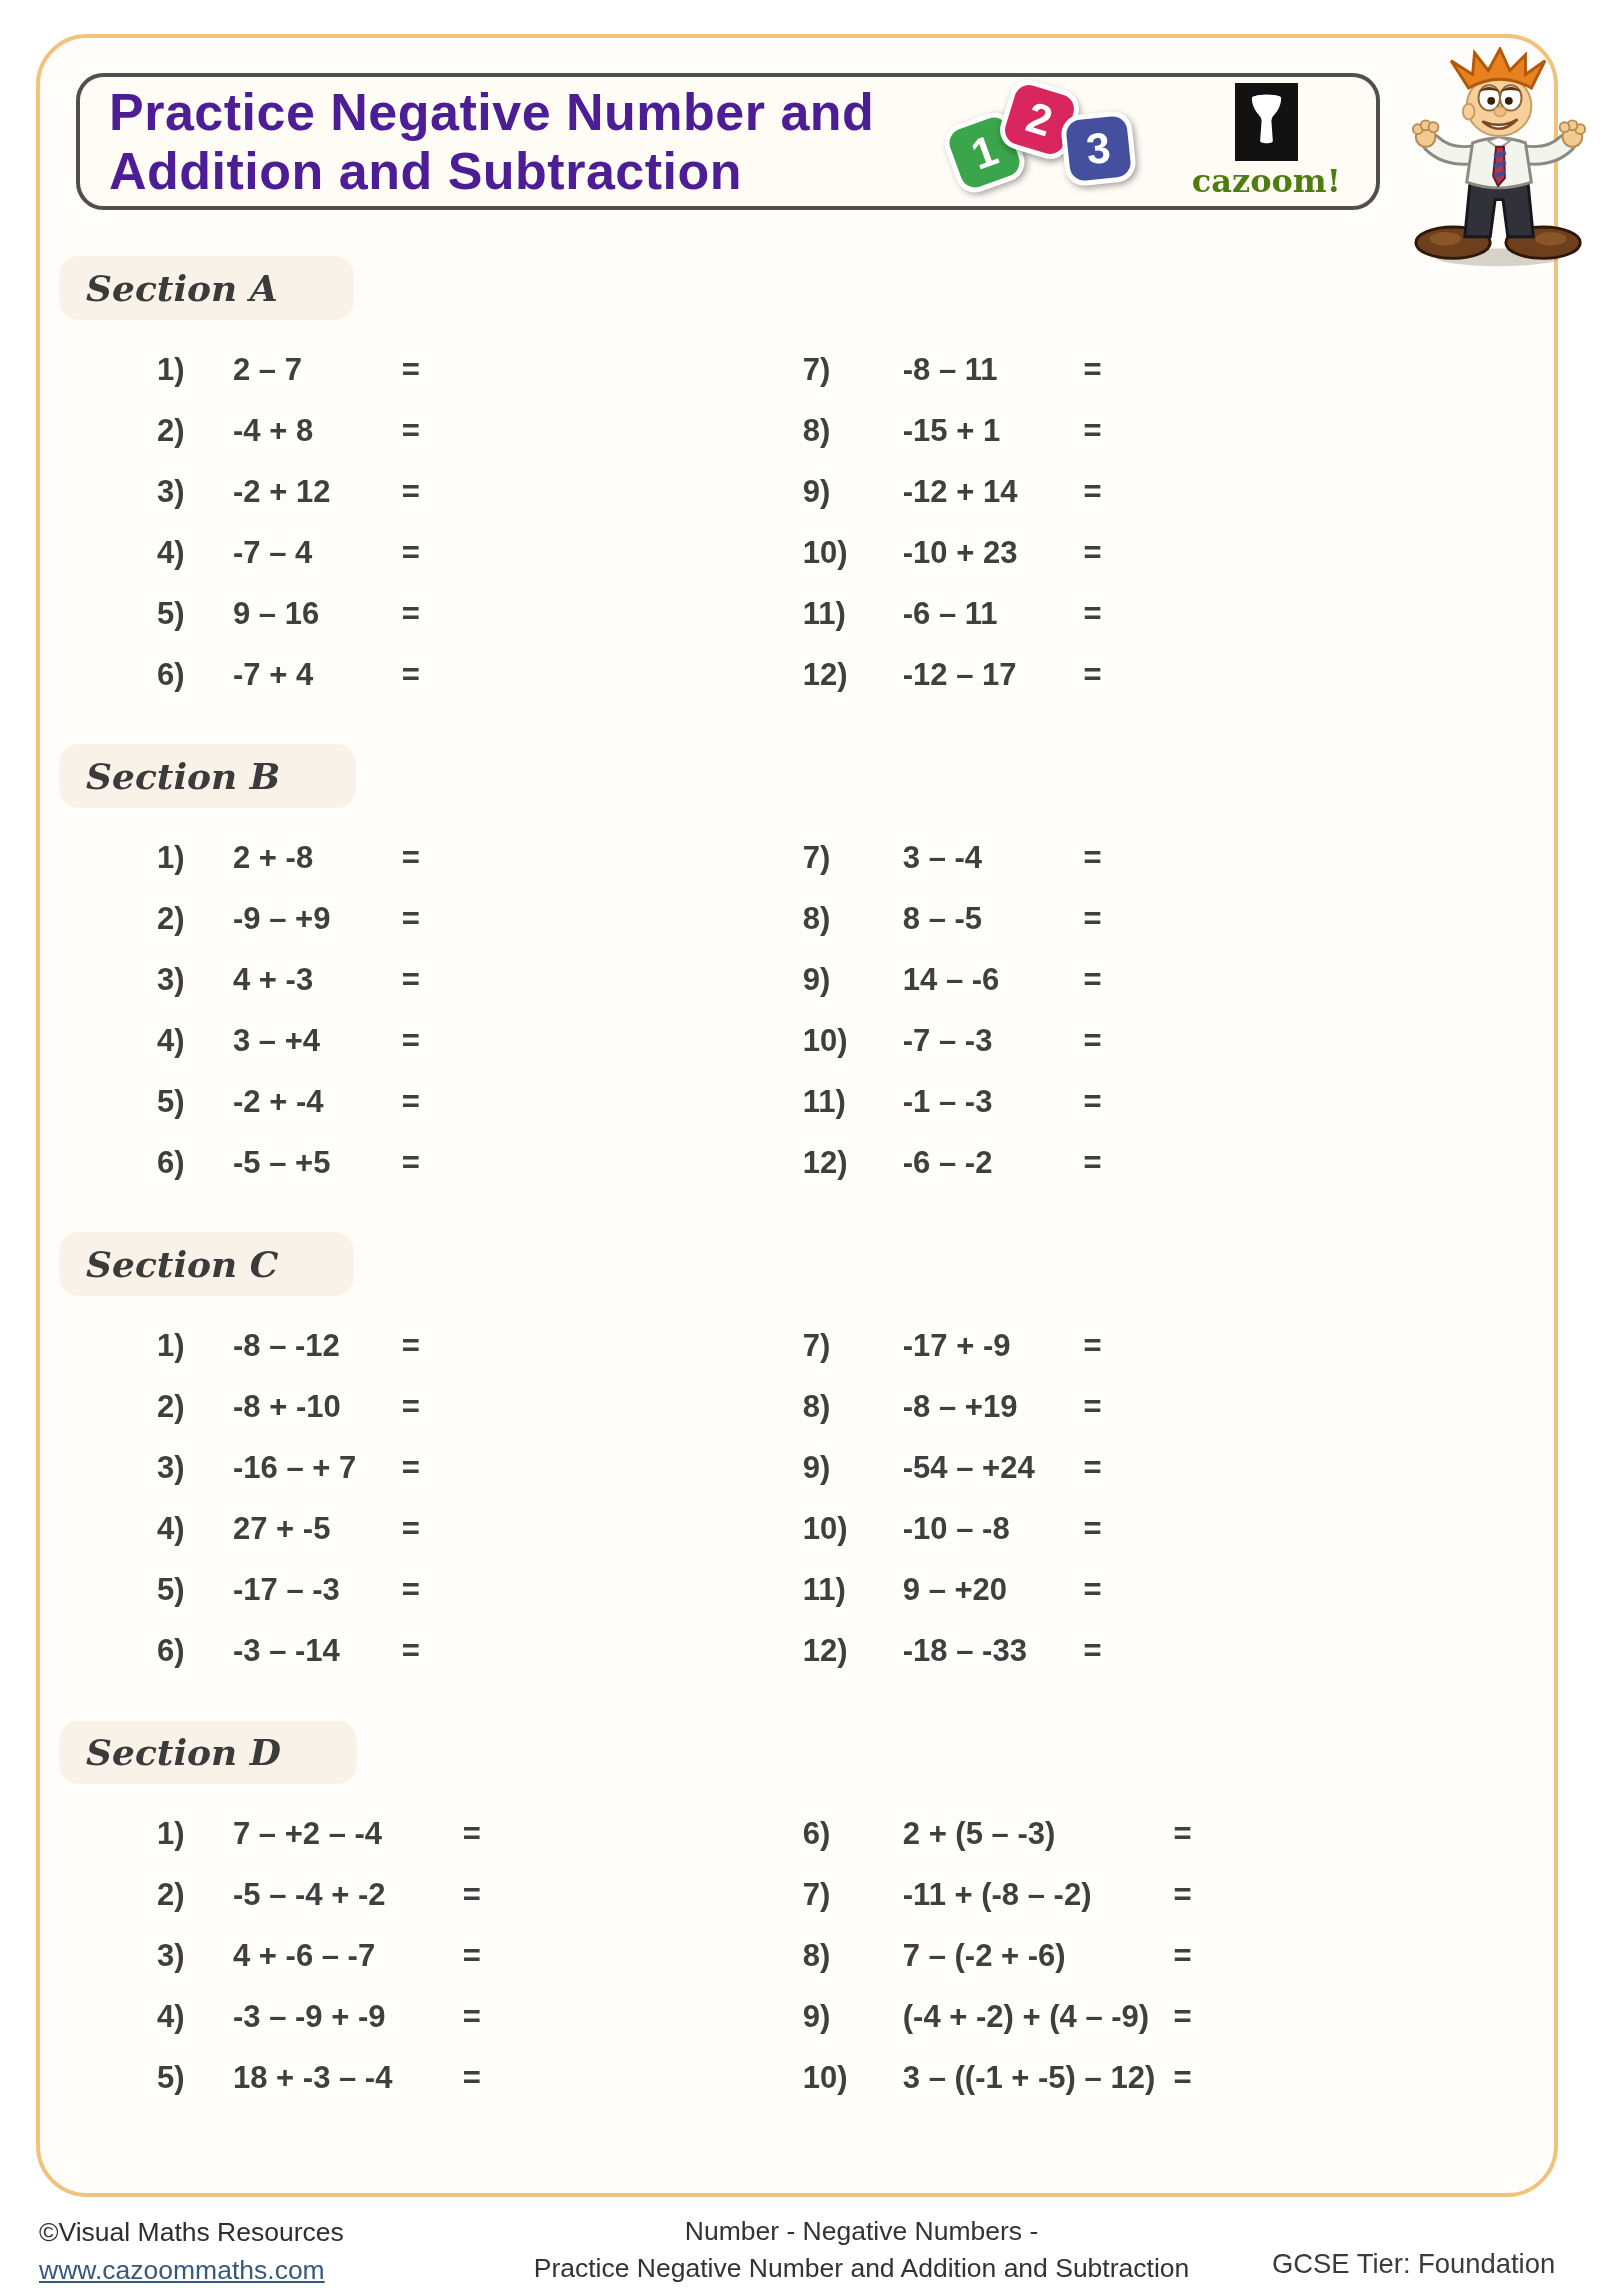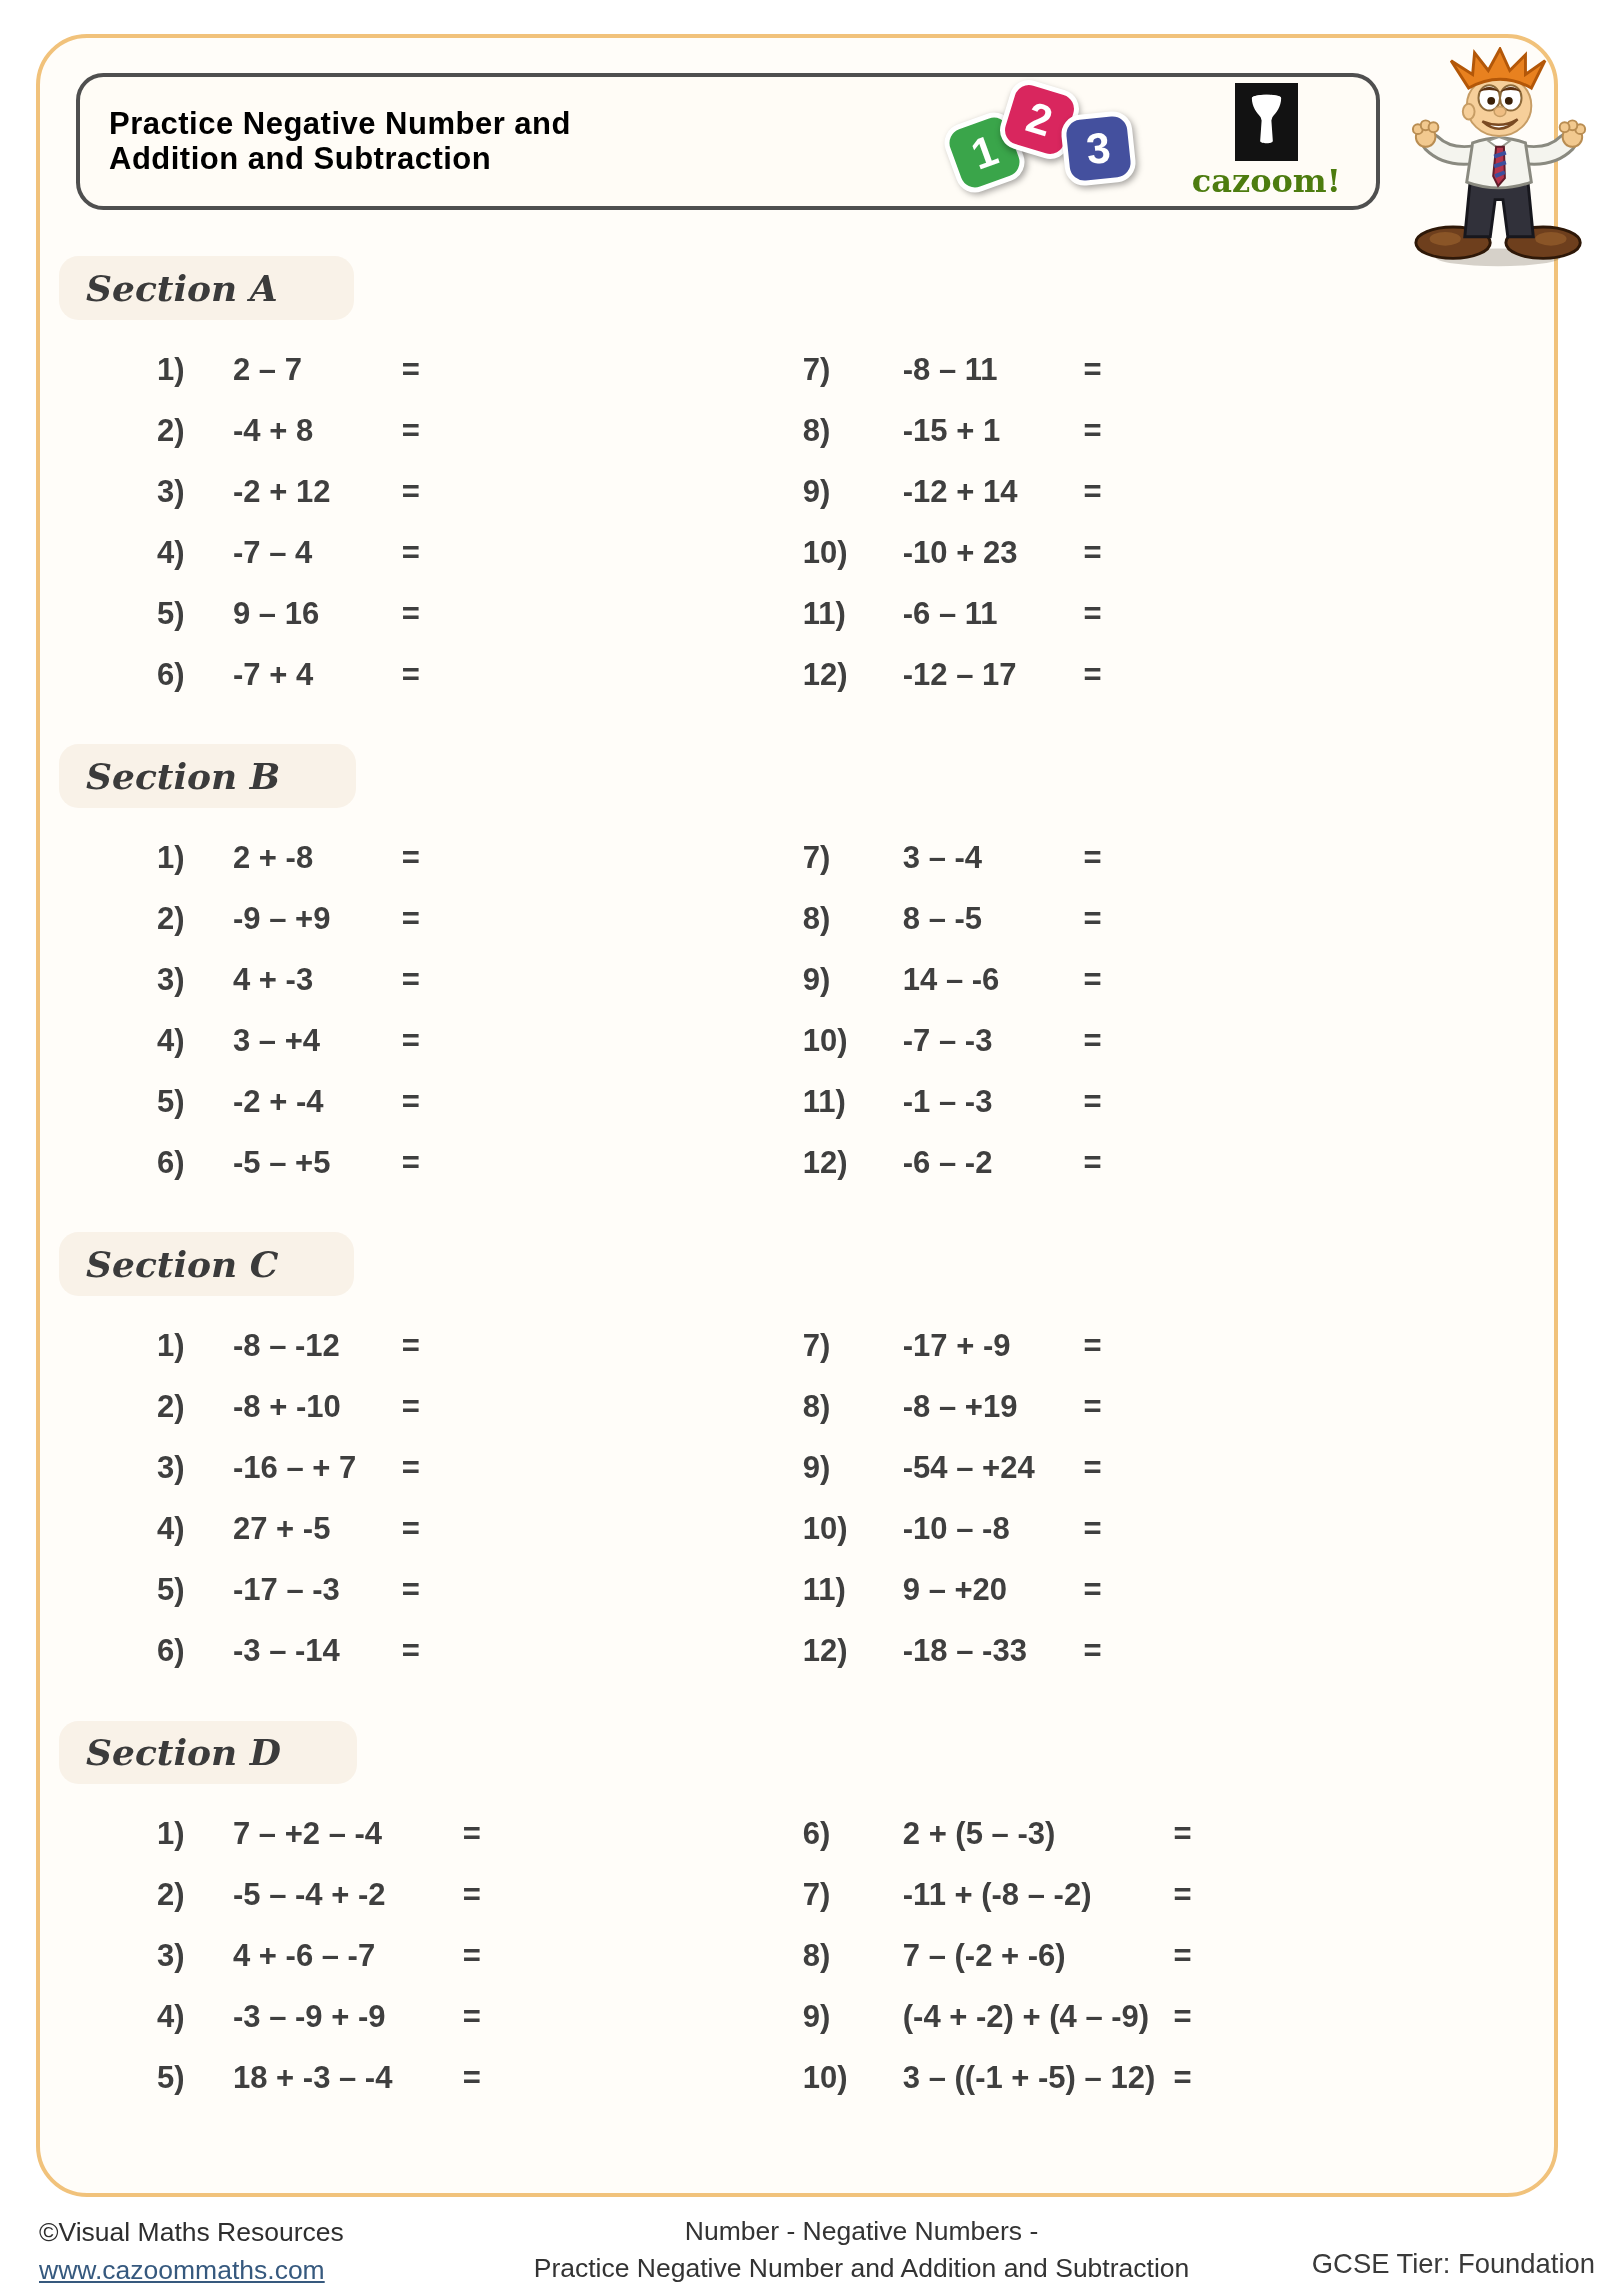--- a/index.html
+++ b/index.html
@@ -20,21 +20,21 @@
   
   .title-box {
     margin-left:36px; width:1304px; height:137px;
     border:4.9px solid #4f4f4f; border-radius:27.4px;
     background:#fffcf6; box-sizing:border-box;
     display:flex; align-items:center;
     padding:0 21.6px 0 29px;
     margin-bottom:46px;
   }
   .worksheet-title {
-    flex:1; font-size:31px; font-weight:bold; line-height:1.12; color:#000000;
+    flex:1; font-size:52px; font-weight:bold; line-height:1.12; color:#4c1d95;
     letter-spacing:0.5px;
   }
   
   .dice { position:relative; width:191px; height:120px; margin-right:54px; flex:none; }
   .die {
     position:absolute; width:71px; height:71px;
     border:5.9px solid #ffffff; border-radius:19.6px; box-sizing:border-box;
     display:flex; align-items:center; justify-content:center;
     color:#fff; font-size:43px; font-weight:bold;
     box-shadow:2px 2.9px 6.9px rgba(0,0,0,0.35);
@@ -68,21 +68,21 @@
   .p-expr { min-width:161px; white-space:pre; padding-right:7.8px; }
   .col-2 .p-expr { min-width:173px; }
   .sec-d .col-1 .p-expr { min-width:222px; }
   .sec-d .col-2 .p-expr { min-width:263px; }
   .p-eq { font-weight:bold; }
   
   .footer { position:absolute; left:39px; top:2213px; width:1556px; display:flex; font-size:26.5px; color:#2e2e2e; }
   .f-left { width:412px; line-height:1.45; }
   .f-left a { color:#36597e; text-decoration:underline; }
   .f-center { flex:1; text-align:center; line-height:1.4; color:#333; }
-  .f-right { width:323px; text-align:right; padding-top:35px; font-size:27.4px; color:#3a3a3a; }
+  .f-right { width:323px; text-align:left; padding-top:35px; font-size:27.4px; color:#3a3a3a; }
 </style>
 </head>
 <body>
 
 <div class="frame">
 
   <div class="title-box">
     <div class="worksheet-title">
       <div>Practice Negative Number and</div>
       <div>Addition and Subtraction</div>

